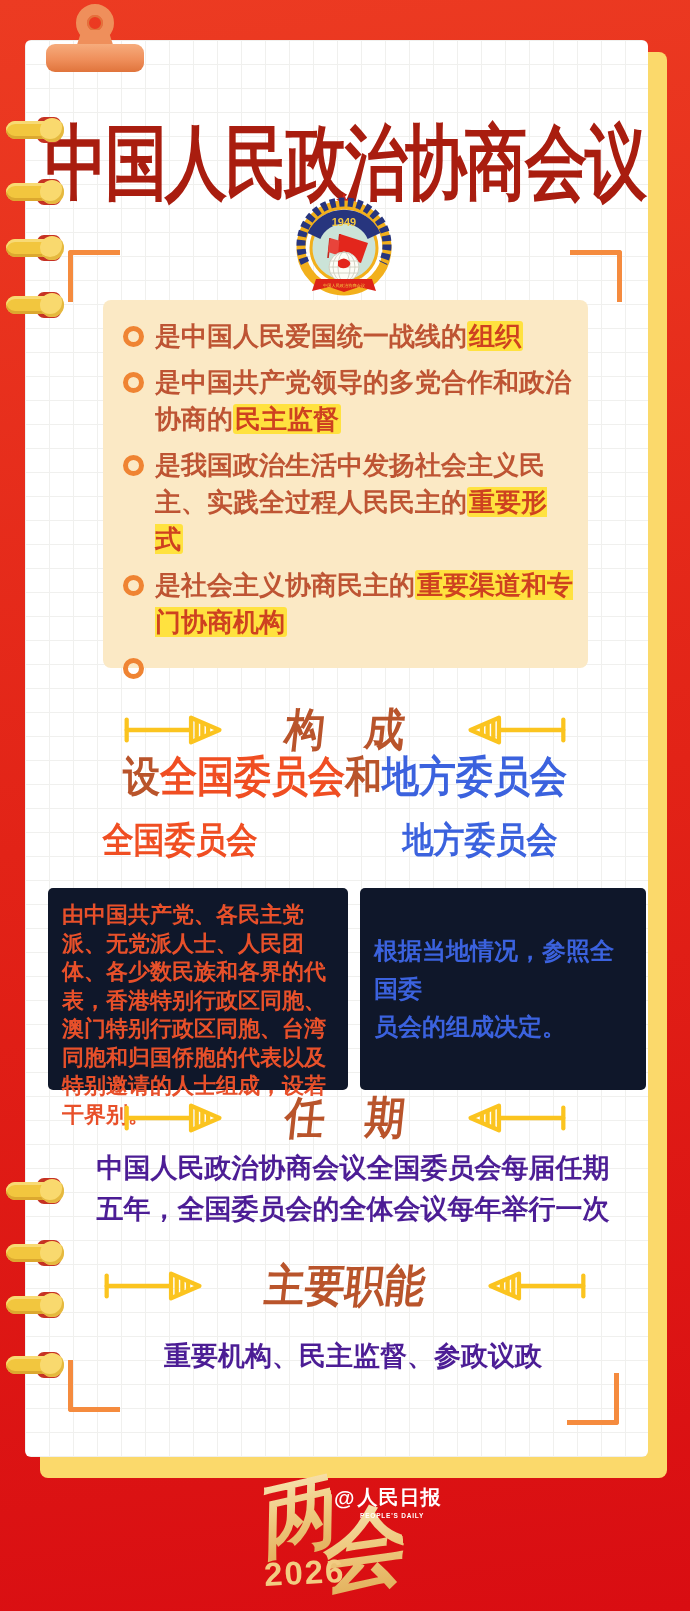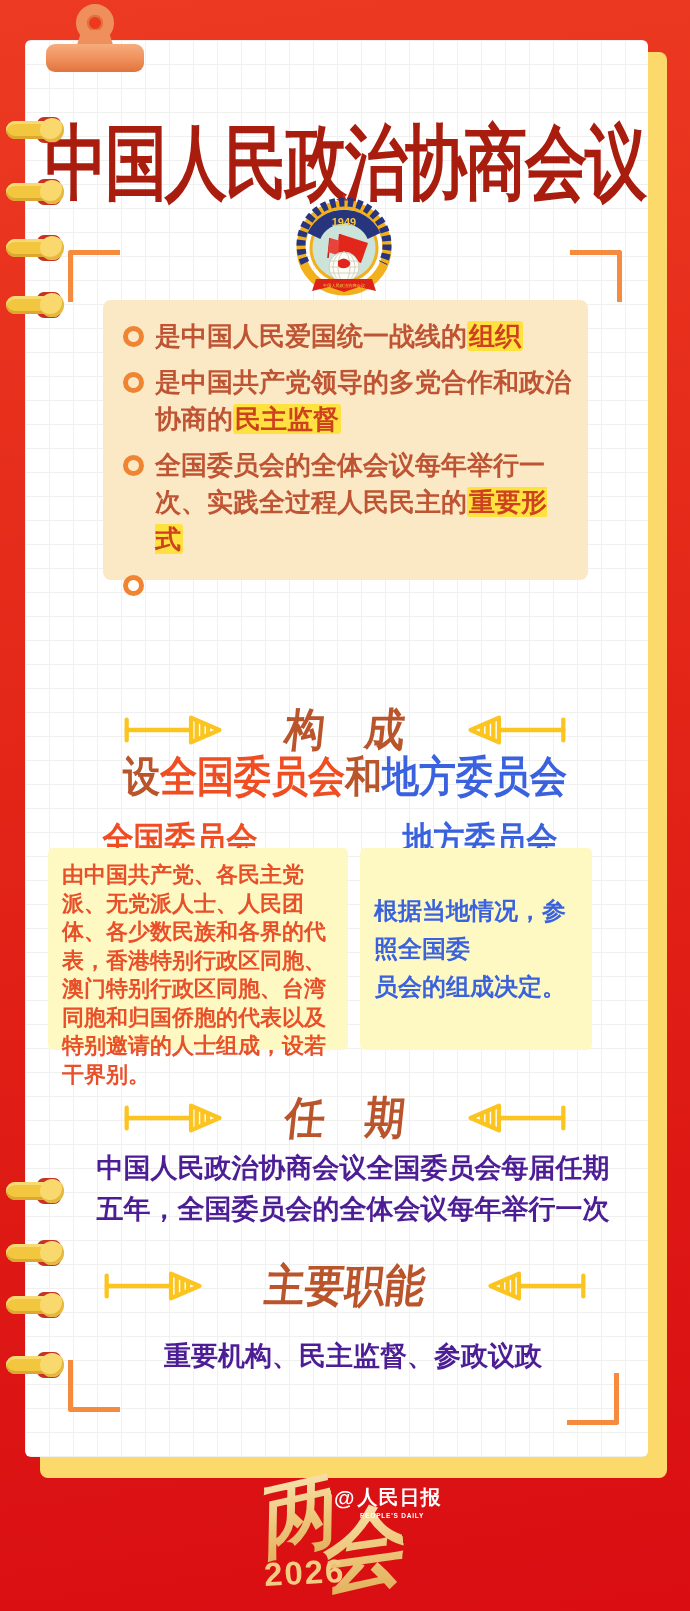--- a/index.html
+++ b/index.html
@@ -55,21 +55,21 @@
   
   .main-title {
     position:absolute; left:0; top:108px; width:690px; z-index:3;
     text-align:center; font-size:62px; font-weight:900; color:#A91D0F;
     letter-spacing:-2px; transform:scaleY(1.32); transform-origin:50% 0;
     white-space:nowrap;
   }
   .emblem { position:absolute; left:288px; top:192px; z-index:3; }
   
   .intro-panel {
-    position:absolute; left:103px; top:300px; width:485px; height:280px;
+    position:absolute; left:103px; top:300px; width:485px; height:368px;
     background:#FBE9C5; border-radius:8px; z-index:3;
     padding:18px 14px 0 20px;
   }
   .point { display:flex; margin-bottom:9px; }
   .o-icon {
     flex:none; width:21px; height:21px; margin:8px 11px 0 0;
     border:5px solid #EF8433; border-radius:50%;
   }
   .point-text { font-size:26px; line-height:37px; font-weight:700; color:#BE5433; }
   .hl { background:#FFE23F; color:#CE4120; border-radius:3px; padding:0 2px; }
@@ -87,24 +87,24 @@
   
   .comp-subtitle {
     position:absolute; left:0; top:752px; width:690px; z-index:3; text-align:center;
     font-size:37px; font-weight:900; transform:scaleY(1.15); white-space:nowrap;
   }
   .c-brown { color:#B9542B; } .c-orange { color:#F04E22; } .c-blue { color:#3B62DE; }
   .col-head { position:absolute; top:820px; width:300px; z-index:3; text-align:center;
     font-size:31px; font-weight:900; transform:scaleY(1.15); }
   .col-head.left { left:30px; color:#F04E22; }
   .col-head.right { left:330px; color:#3B62DE; }
-  .comp-box { position:absolute; top:848px; height:202px; background:#fef9c3; border-radius:5px; z-index:3; }
+  .comp-box { position:absolute; top:888px; height:202px; background:#0f172a; border-radius:5px; z-index:3; }
   .comp-box.national { left:48px; width:300px; padding:13px 10px 0 14px;
     font-size:22px; line-height:28.5px; font-weight:700; color:#E8502A; }
-  .comp-box.local { left:360px; width:232px; display:flex; align-items:center; padding:0 14px;
+  .comp-box.local { left:360px; width:286px; display:flex; align-items:center; padding:0 14px;
     font-size:24px; line-height:38px; font-weight:700; color:#3B62DE; white-space:pre-line; }
   
   .sec-body {
     position:absolute; left:8px; width:690px; z-index:3; text-align:center;
     font-size:27px; line-height:41px; font-weight:700; color:#4c1d95; white-space:pre-line;
   }
   
   .brand-char {
     position:absolute; z-index:4; font-weight:900; font-style:italic;
     background:linear-gradient(180deg,#F9E9BC 0%,#EFCB82 45%,#DFA952 100%);
@@ -207,21 +207,25 @@
   <div class="point">
     <span class="o-icon"></span>
     <span class="point-text"><span>是中国人民爱国统一战线的</span><span class="hl">组织</span></span>
   </div>
   <div class="point">
     <span class="o-icon"></span>
     <span class="point-text"><span>是中国共产党领导的多党合作和政治协商的</span><span class="hl">民主监督</span></span>
   </div>
   <div class="point">
     <span class="o-icon"></span>
-    <span class="point-text"><span>全国委员会的全体会议每年举行一次、实践全过程人民民主的</span><span class="hl">重要形式</span></span>
+    <span class="point-text"><span>是我国政治生活中发扬社会主义民主、实践全过程人民民主的</span><span class="hl">重要形式</span></span>
+  </div>
+  <div class="point">
+    <span class="o-icon"></span>
+    <span class="point-text"><span>是社会主义协商民主的</span><span class="hl">重要渠道和专门协商机构</span></span>
   </div>
   <div class="point">
     <span class="o-icon"></span>
   </div>
 </div>
 
 <div class="sec-header" style="top:702px">
   <svg class="arr" viewBox="0 0 112 40">
     <g fill="none" stroke="#FBC41F" stroke-width="4.5" stroke-linecap="round" stroke-linejoin="round">
       <path d="M6 9 V31"></path>

